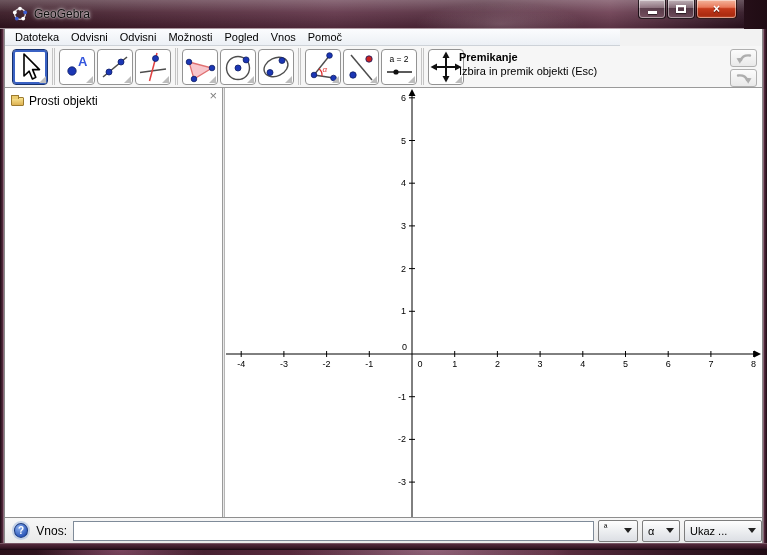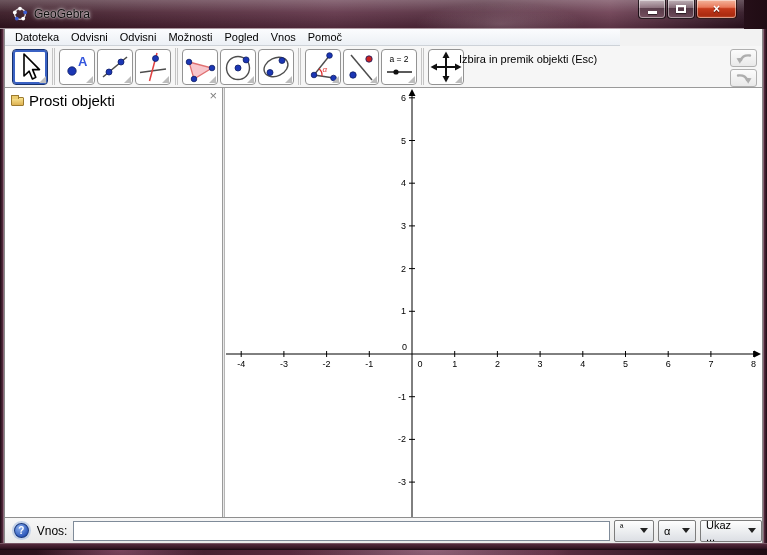--- a/index.html
+++ b/index.html
@@ -107,21 +107,21 @@
   .algebra-row { display:flex; align-items:center; height:15px; cursor:default; }
   .folder-icon {
     position:relative; width:13px; height:9px; margin-right:5px; margin-top:1px;
     background:linear-gradient(180deg,#f9e491,#ddb152);
     border:1px solid #9c7a2e; border-radius:1px;
   }
   .folder-icon::before {
     content:""; position:absolute; left:-1px; top:-3px; width:6px; height:3px;
     background:#eccc6e; border:1px solid #9c7a2e; border-bottom:none; border-radius:1px 1px 0 0;
   }
-  .algebra-label { font-size:15px; color:#000; }
+  .algebra-label { font-size:12px; color:#000; }
   .splitter { position:absolute; left:218px; top:0; width:2px; height:429px; background:#e8e8e8; border-right:1px solid #b5b5b5; cursor:col-resize; }
 
   .graphics { position:absolute; left:221px; top:0; width:536px; height:429px; background:#fff; cursor:default; }
 
   
   .inputbar {
     position:absolute; left:0; top:488px; width:757px; height:26px;
     background:linear-gradient(180deg,#f7f7f7,#e9e9e9);
     border-top:1px solid #8e8e8e;
     display:flex; align-items:center;
@@ -282,20 +282,21 @@
           <line x1="17" y1="6" x2="17" y2="28" stroke="#111" stroke-width="2"></line>
           <line x1="6" y1="17" x2="28" y2="17" stroke="#111" stroke-width="2"></line>
           <polygon points="17,1.5 13.5,8 20.5,8" fill="#111"></polygon>
           <polygon points="17,32.5 13.5,26 20.5,26" fill="#111"></polygon>
           <polygon points="1.5,17 8,13.5 8,20.5" fill="#111"></polygon>
           <polygon points="32.5,17 26,13.5 26,20.5" fill="#111"></polygon>
         </svg>
         <span class="tool-corner"></span>
       </div>
       <div class="tool-caption">
+      <div class="t1">Premikanje</div>
       <div class="t2">Izbira in premik objekti (Esc)</div>
     </div>
     <div class="undo-redo">
       <div class="ur-btn">
         <svg width="22" height="15" viewBox="0 0 26 20">
           <path d="M21 6 C13 5 10 9 9 12" fill="none" stroke="#aeaeae" stroke-width="3.2" stroke-linecap="round"></path>
           <polygon points="3,9.5 11.5,9 7.5,17" fill="#aeaeae"></polygon>
         </svg>
       </div>
       <div class="ur-btn">
@@ -376,20 +377,20 @@
     <input class="vnos-input" type="text" value="" style="">
     <span id="dropdowns" style="display:flex">
         <div class="dd" style="width: 40px;">
           <span class="dd-sup">ª</span>
           <span class="arrow"></span>
         </div>
         <div class="dd" style="width: 38px;">
           <span>α</span>
           <span class="arrow"></span>
         </div>
-        <div class="dd" style="width: 62px;">
+        <div class="dd" style="width: 78px;">
           <span>Ukaz ...</span>
           <span class="arrow"></span>
         </div>
       </span>
   </div>
 
 </div>
 
 </body></html>

